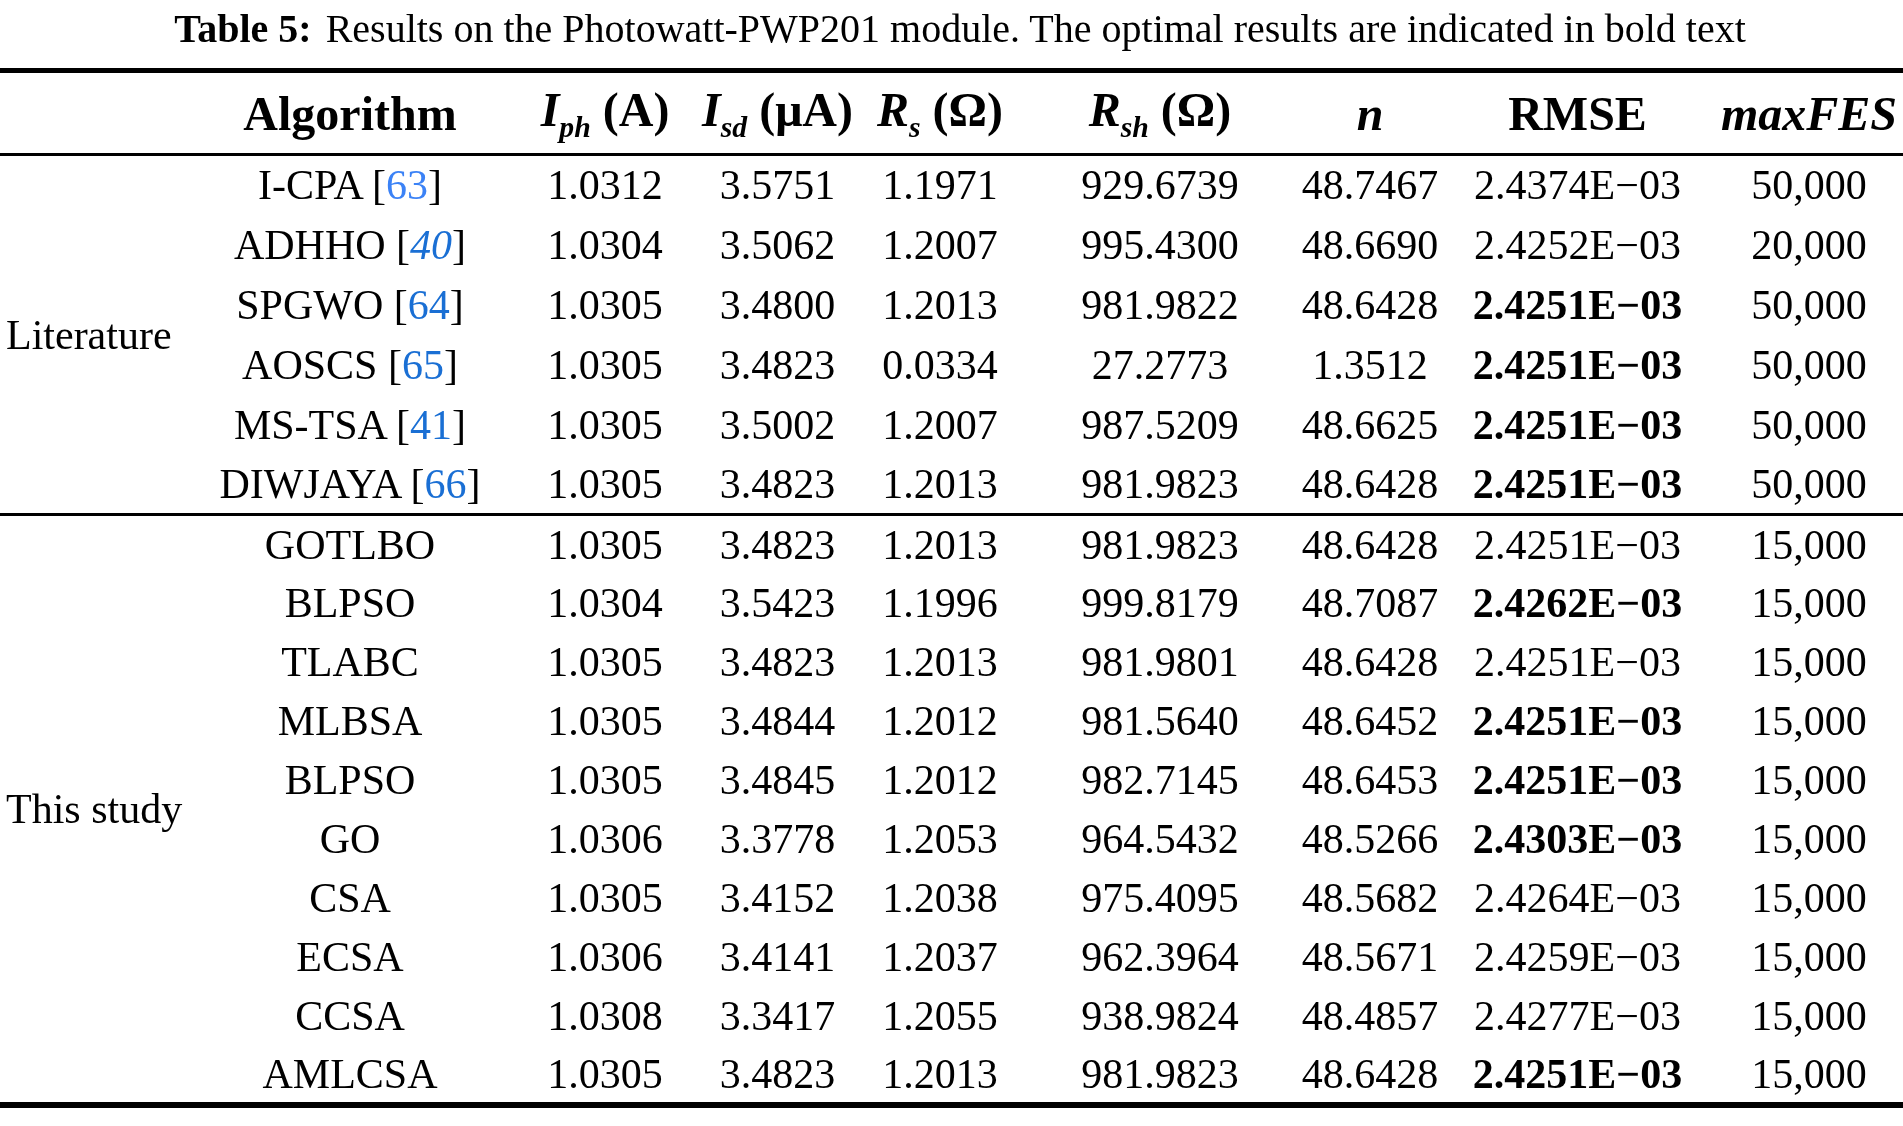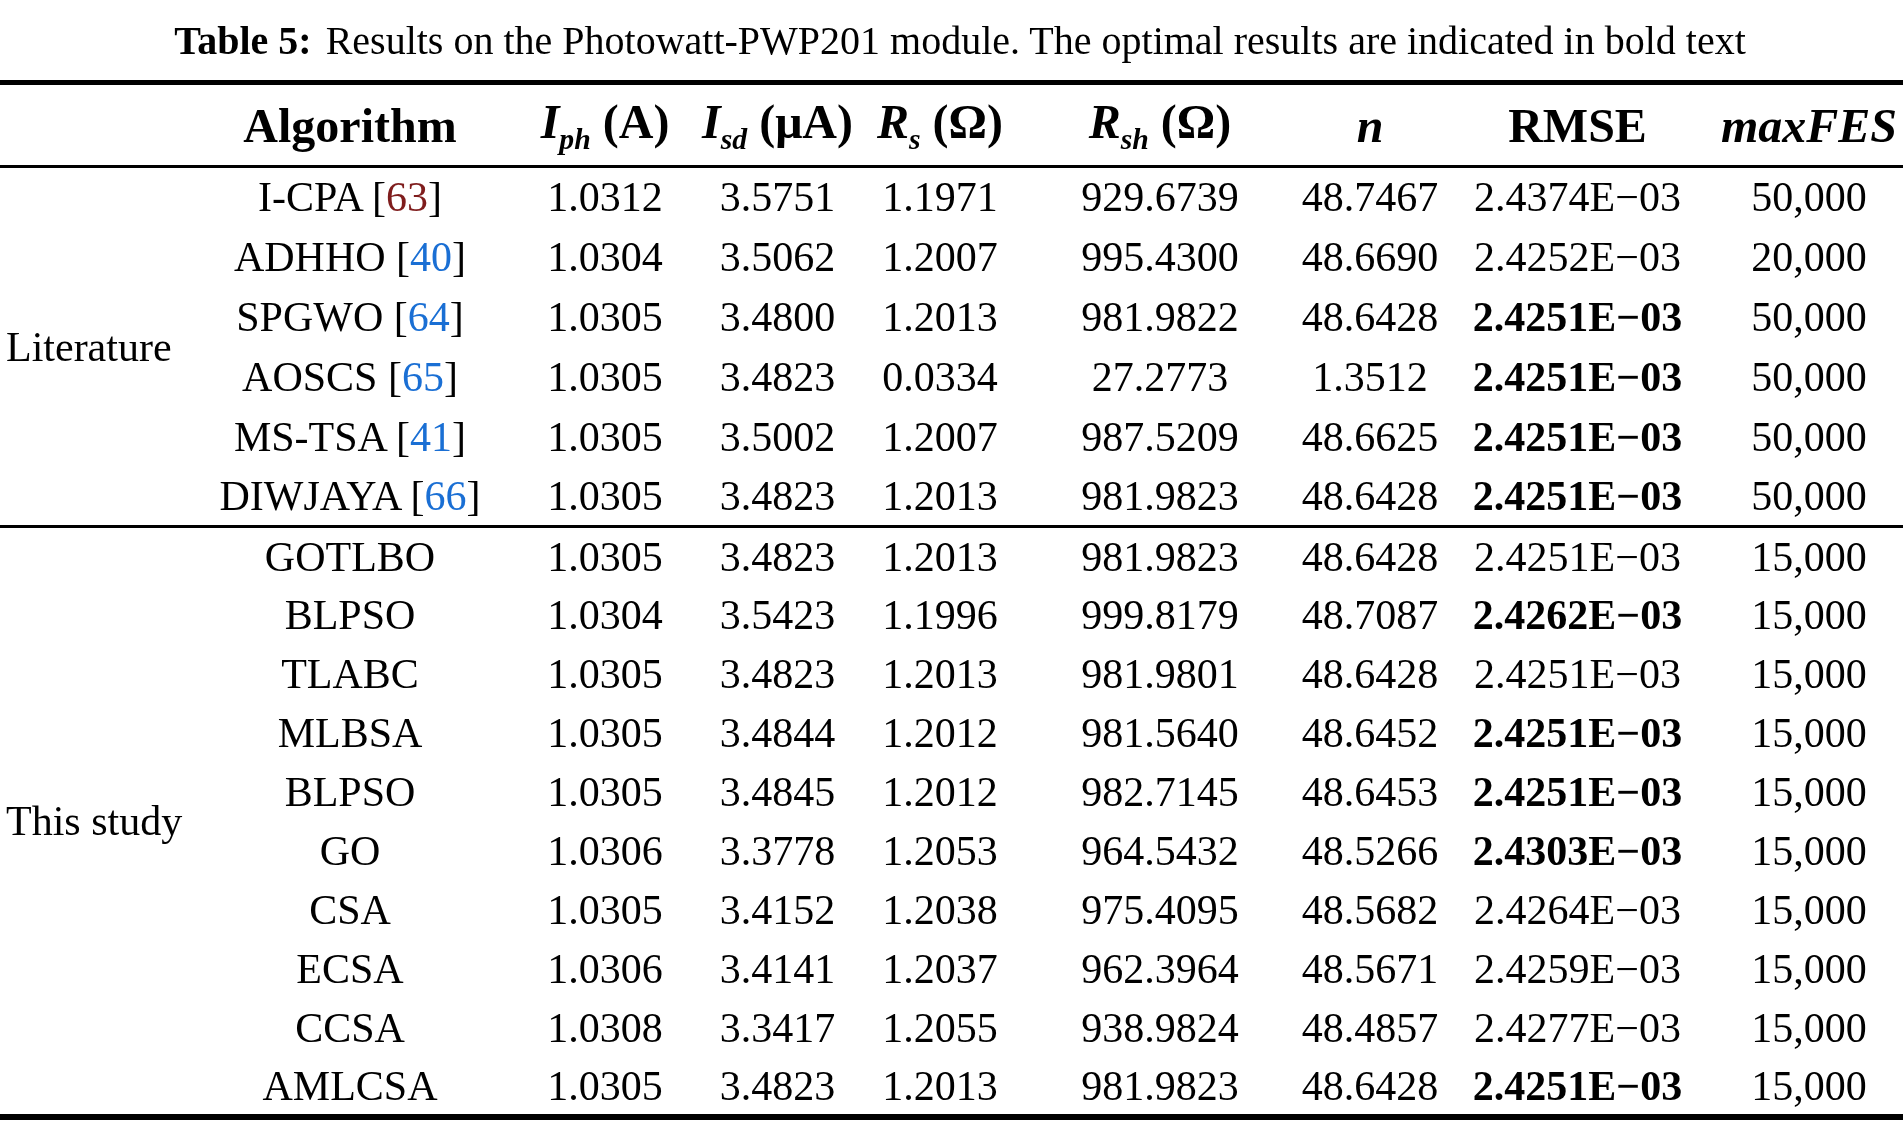--- a/index.html
+++ b/index.html
@@ -10,21 +10,21 @@
     background: #ffffff;
     color: #000000;
     font-family: "Liberation Serif", serif;
     padding-top: 5px;
     overflow: hidden;
   }
   .caption {
     text-align: center;
     font-size: 40px;
     line-height: 1.2;
-    margin: 12px 0 15px 0;
+    margin: 0 0 15px 0;
     white-space: nowrap;
     padding-left: 17px;
   }
   .caption .cap-label { font-weight: bold; margin-right: 14px; }
   table.results {
     width: 1903px;
     border-collapse: collapse;
     table-layout: fixed;
     border-top: 5px solid #000;
     border-bottom: 6px solid #000;
@@ -92,31 +92,31 @@
         <th><span class="mvar">R</span><sub class="msub">s</sub><span class="unit">(Ω)</span></th>
         <th><span class="mvar">R</span><sub class="msub">sh</sub><span class="unit">(Ω)</span></th>
         <th><span class="mvar">n</span></th>
         <th>RMSE</th>
         <th><span class="mvar">maxFES</span></th>
       </tr>
     </thead>
     <tbody class="group-0">
         <tr>
           <td class="group-label" rowspan="6">Literature</td>
-          <td><span>I-CPA</span> [<a class="cite" style="color: #7f1d1d;">63</a>]</td>
+          <td><span>I-CPA</span> [<a class="cite" style="color: #3b82f6;">63</a>]</td>
           <td>1.0312</td>
           <td>3.5751</td>
           <td>1.1971</td>
           <td>929.6739</td>
           <td>48.7467</td>
           <td>2.4374E−03</td>
           <td>50,000</td>
         </tr>
         <tr>
-          <td><span>ADHHO</span> [<a class="cite" style="color: rgb(26, 111, 212);">40</a>]</td>
+          <td><span>ADHHO</span> [<a class="cite" style="color: rgb(26, 111, 212); font-style: italic;">40</a>]</td>
           <td>1.0304</td>
           <td>3.5062</td>
           <td>1.2007</td>
           <td>995.4300</td>
           <td>48.6690</td>
           <td>2.4252E−03</td>
           <td>20,000</td>
         </tr>
         <tr>
           <td><span>SPGWO</span> [<a class="cite" style="color: rgb(26, 111, 212);">64</a>]</td>

